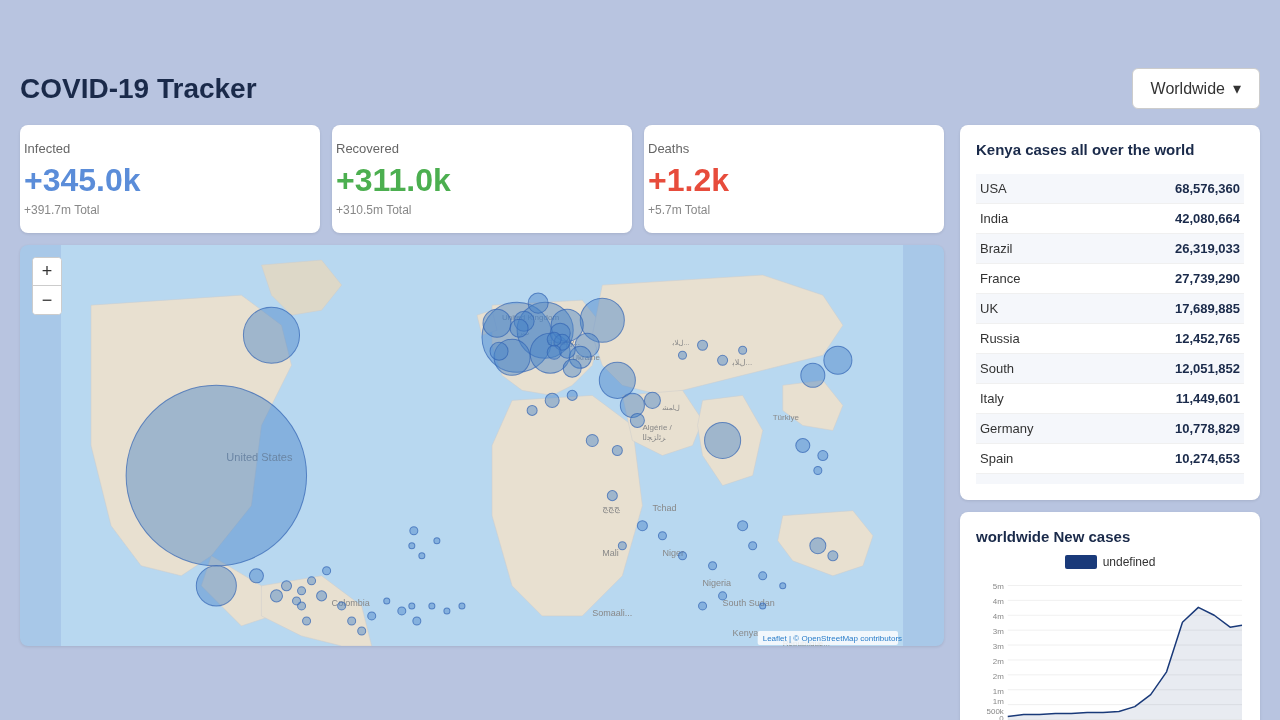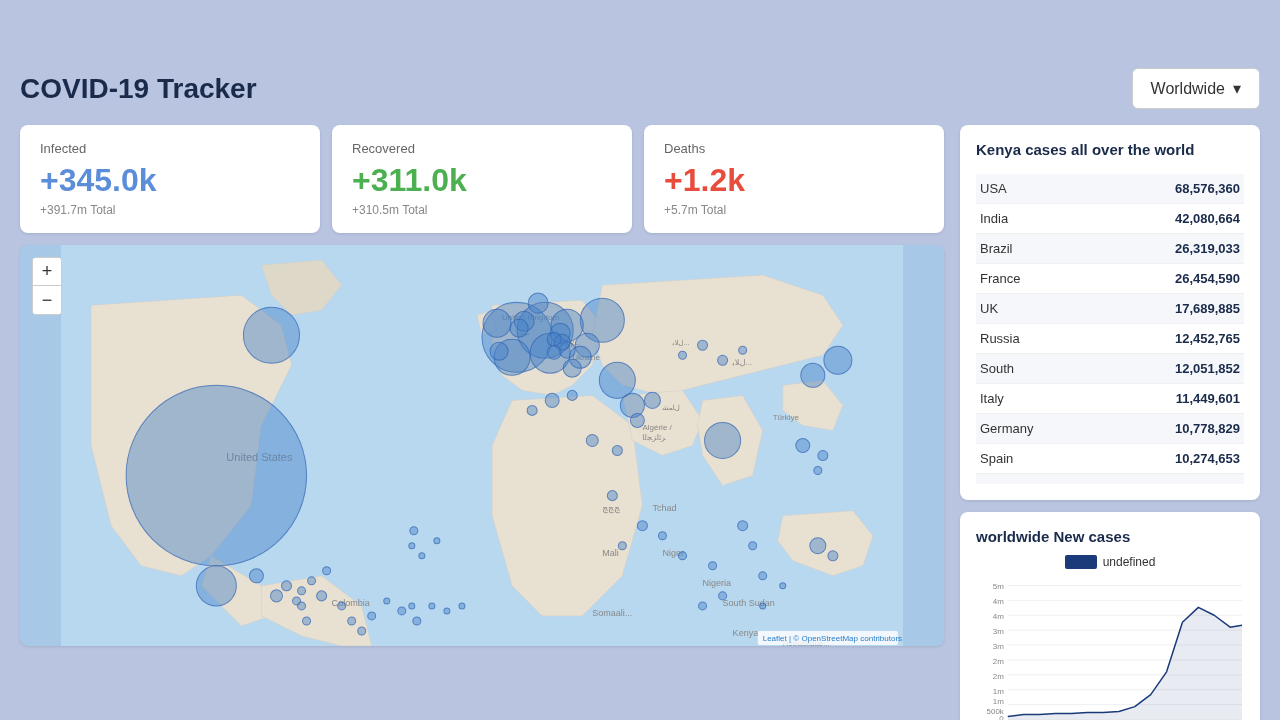--- a/index.html
+++ b/index.html
@@ -54,21 +54,21 @@
       gap: 12px;
       min-width: 0;
     }
     .stats-row {
       display: flex;
       gap: 12px;
     }
     .stat-card {
       background: white;
       border-radius: 8px;
-      padding: 16px 20px;
+      padding: 16px 4px;
       flex: 1;
       box-shadow: 0 1px 3px rgba(0,0,0,0.1);
     }
     .stat-label {
       font-size: 13px;
       color: #666;
       margin-bottom: 6px;
     }
     .stat-value {
       font-size: 32px;
@@ -432,21 +432,21 @@
             <div class="country-item">
       <span class="country-name">India</span>
       <span class="country-count">42,080,664</span>
     </div>
             <div class="country-item">
       <span class="country-name">Brazil</span>
       <span class="country-count">26,319,033</span>
     </div>
             <div class="country-item">
       <span class="country-name">France</span>
-      <span class="country-count">26,454,590</span>
+      <span class="country-count">27,739,290</span>
     </div>
             <div class="country-item">
       <span class="country-name">UK</span>
       <span class="country-count">17,689,885</span>
     </div>
             <div class="country-item">
       <span class="country-name">Russia</span>
       <span class="country-count">12,452,765</span>
     </div>
             <div class="country-item">

